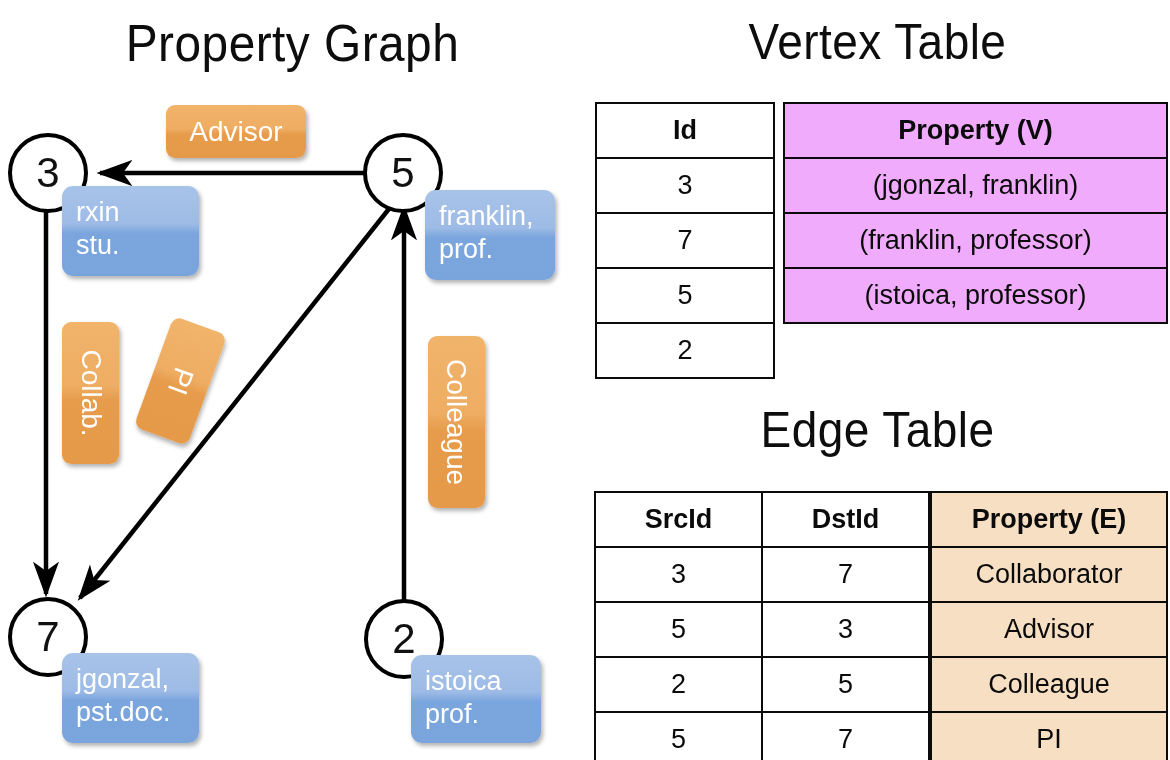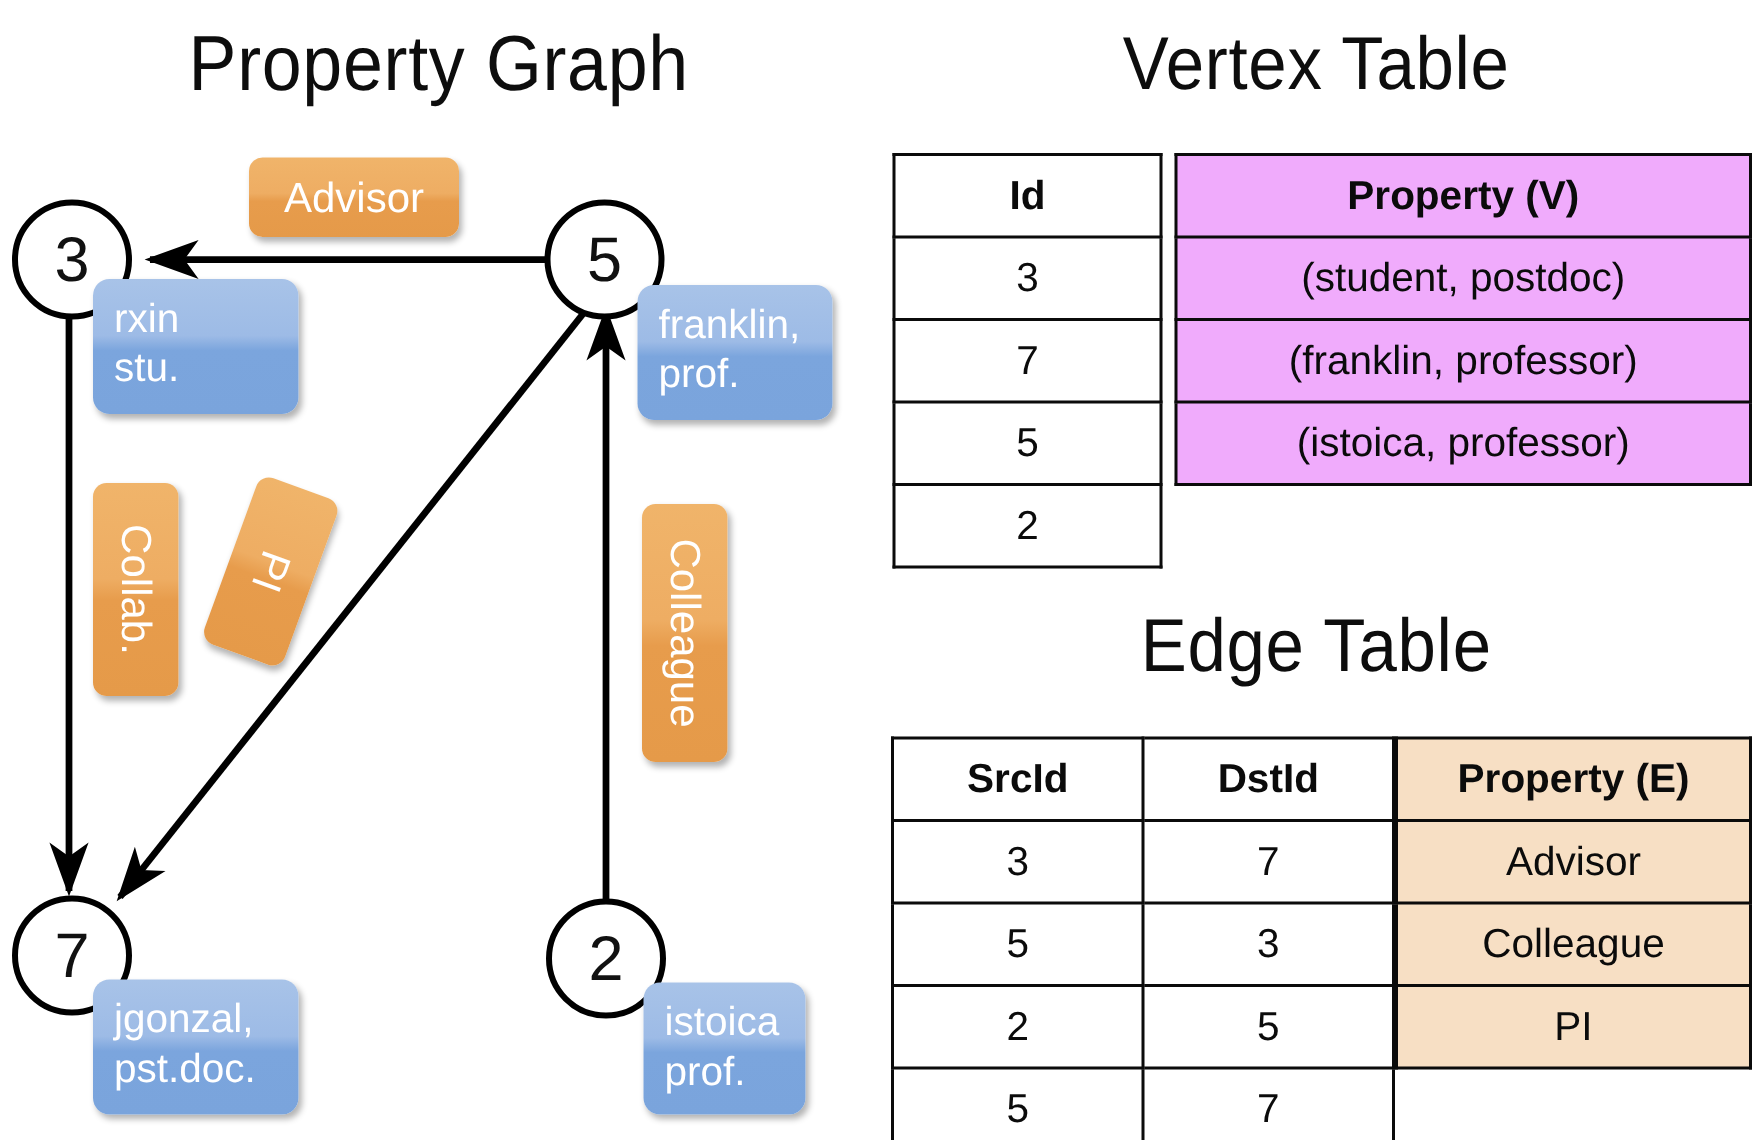--- a/index.html
+++ b/index.html
@@ -188,21 +188,21 @@
     <div class="vlabel" style="left:425px; top:190px; width:130px; height:90px;">
       <div>franklin,</div>
       <div>prof.</div>
     </div>
 
     <div class="vlabel" style="left:62px; top:653px; width:137px; height:90px;">
       <div>jgonzal,</div>
       <div>pst.doc.</div>
     </div>
 
-    <div class="vlabel" style="left:429px; top:655px; width:108px; height:88px;">
+    <div class="vlabel" style="left:411px; top:655px; width:130px; height:88px;">
       <div>istoica</div>
       <div>prof.</div>
     </div>
 
     <div class="elabel" style="left:166px; top:105px; width:140px; height:53px; font-size:28px;">
       <span class="etext">Advisor</span>
     </div>
 
     <div class="elabel rot90" style="left:62px; top:322px; width:57px; height:142px; font-size:28px;">
       <span class="etext">Collab.</span>
@@ -237,21 +237,21 @@
     </tr>
   </tbody>
     </table>
 
   <table class="tbl" id="vertex-prop">
     <tbody>
         <tr>
       <td class="prop-v hdr">Property (V)</td>
     </tr>
     <tr>
-      <td class="prop-v">(student, postdoc)</td>
+      <td class="prop-v">(jgonzal, franklin)</td>
     </tr>
     <tr>
       <td class="prop-v">(franklin, professor)</td>
     </tr>
     <tr>
       <td class="prop-v">(istoica, professor)</td>
     </tr>
   </tbody>
     </table>
 
@@ -279,20 +279,23 @@
     </tr>
   </tbody>
     </table>
 
   <table class="tbl" id="edge-prop">
     <tbody>
         <tr>
       <td class="prop-e hdr">Property (E)</td>
     </tr>
     <tr>
+      <td class="prop-e">Collaborator</td>
+    </tr>
+    <tr>
       <td class="prop-e">Advisor</td>
     </tr>
     <tr>
       <td class="prop-e">Colleague</td>
     </tr>
     <tr>
       <td class="prop-e">PI</td>
     </tr>
   </tbody>
     </table>

